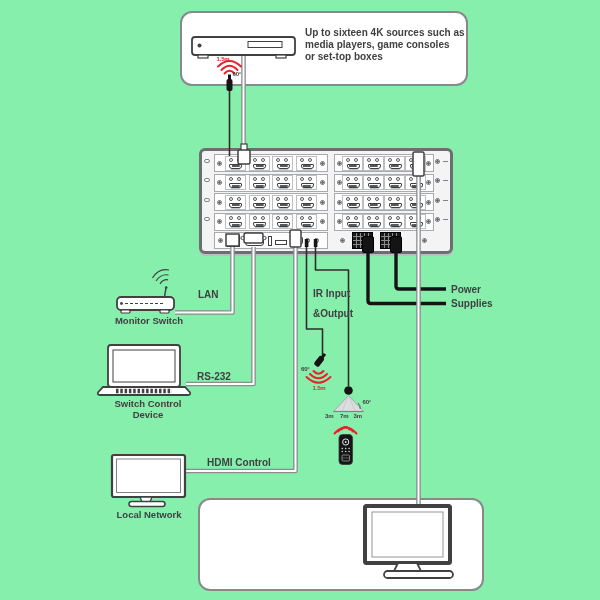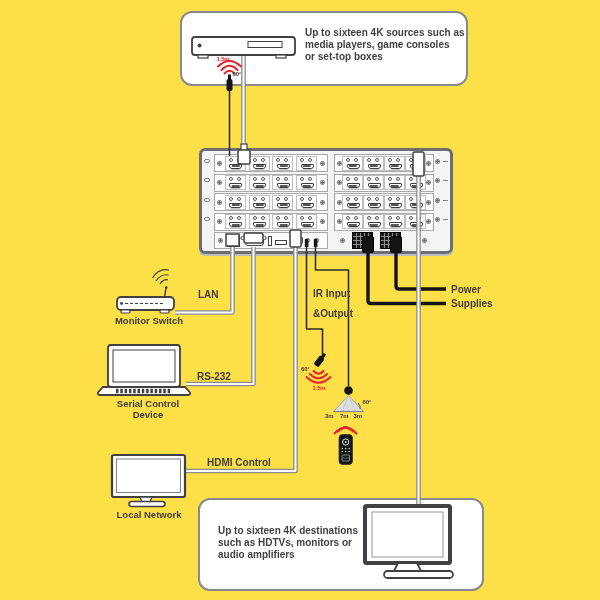--- a/index.html
+++ b/index.html
@@ -1,16 +1,16 @@
 <!DOCTYPE html>
 <html><head>
 <meta charset="utf-8">
 <style>
   html,body{margin:0;padding:0;background:#fff;}
-  .stage{position:relative;width:600px;height:600px;background:#fde047;overflow:hidden;
+  .stage{position:relative;width:600px;height:600px;background:#86efac;overflow:hidden;
          font-family:"Liberation Sans",sans-serif;color:#414042;font-weight:700;}
   .stage *{box-sizing:border-box;}
   .bigbox{position:absolute;border:2px solid #87898c;border-radius:12px;background:#fff;}
   #src-box{left:180px;top:11px;width:288px;height:75px;}
   #dst-box{left:198px;top:498px;width:286px;height:93px;}
   .lbl{position:absolute;white-space:pre-line;}
   .para{font-size:10px;line-height:12.2px;}
   .cab{font-size:10px;}
   .dev{font-size:9.5px;line-height:11px;text-align:center;}
   .tiny{font-size:6px;letter-spacing:-0.2px;}
@@ -458,35 +458,32 @@
   <div class="lbl para" style="left:305px;top:27px;width:164px;">Up to sixteen 4K sources such as
 media players, game consoles
 or set-top boxes</div>
   <div class="lbl tiny red" style="left:213px;top:56px;width:20px;text-align:center;">1.5m</div>
   <div class="lbl tiny" style="left:232.5px;top:71px;">60°</div>
 
   <div class="lbl cab" style="left:189px;top:289px;margin-left:9px;">LAN</div>
   <div class="lbl dev" style="left:108px;top:315px;width:82px;">Monitor Switch</div>
 
   <div class="lbl cab" style="left:197px;top:371px;">RS-232</div>
-  <div class="lbl dev" style="left:103px;top:398px;width:90px;">Serial Control
+  <div class="lbl dev" style="left:103px;top:398px;width:90px;">Switch Control
 Device</div>
 
   <div class="lbl cab" style="left:207px;top:457px;">HDMI Control</div>
   <div class="lbl dev" style="left:108px;top:509px;width:82px;">Local Network</div>
 
   <div class="lbl cab" style="left:313px;top:284px;line-height:20px;">IR Input
 &amp;Output</div>
   <div class="lbl tiny" style="left:301px;top:366px;">60°</div>
   <div class="lbl tiny red" style="left:308px;top:385px;width:22px;text-align:center;">1.5m</div>
 
   <div class="lbl tiny" style="left:362.5px;top:398.5px;">60°</div>
   <div class="lbl tiny" style="left:325px;top:412.5px;">3m</div>
   <div class="lbl tiny" style="left:340px;top:412.5px;">7m</div>
   <div class="lbl tiny" style="left:353.5px;top:412.5px;">3m</div>
 
   <div class="lbl cab" style="left:451px;top:283px;line-height:13.5px;">Power
 Supplies</div>
 
-  <div class="lbl para" style="left:218px;top:525px;width:162px;">Up to sixteen 4K destinations
-such as HDTVs, monitors or
-audio amplifiers</div>
 </div>
 
 </body></html>

